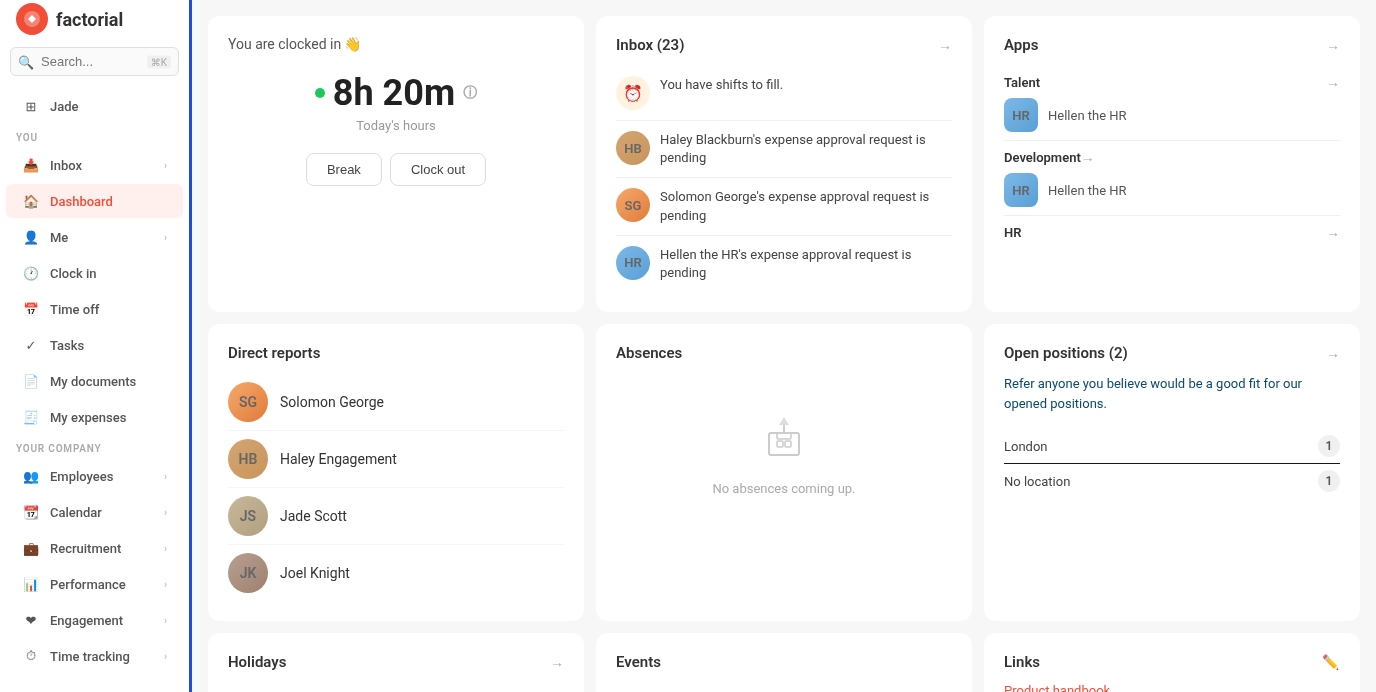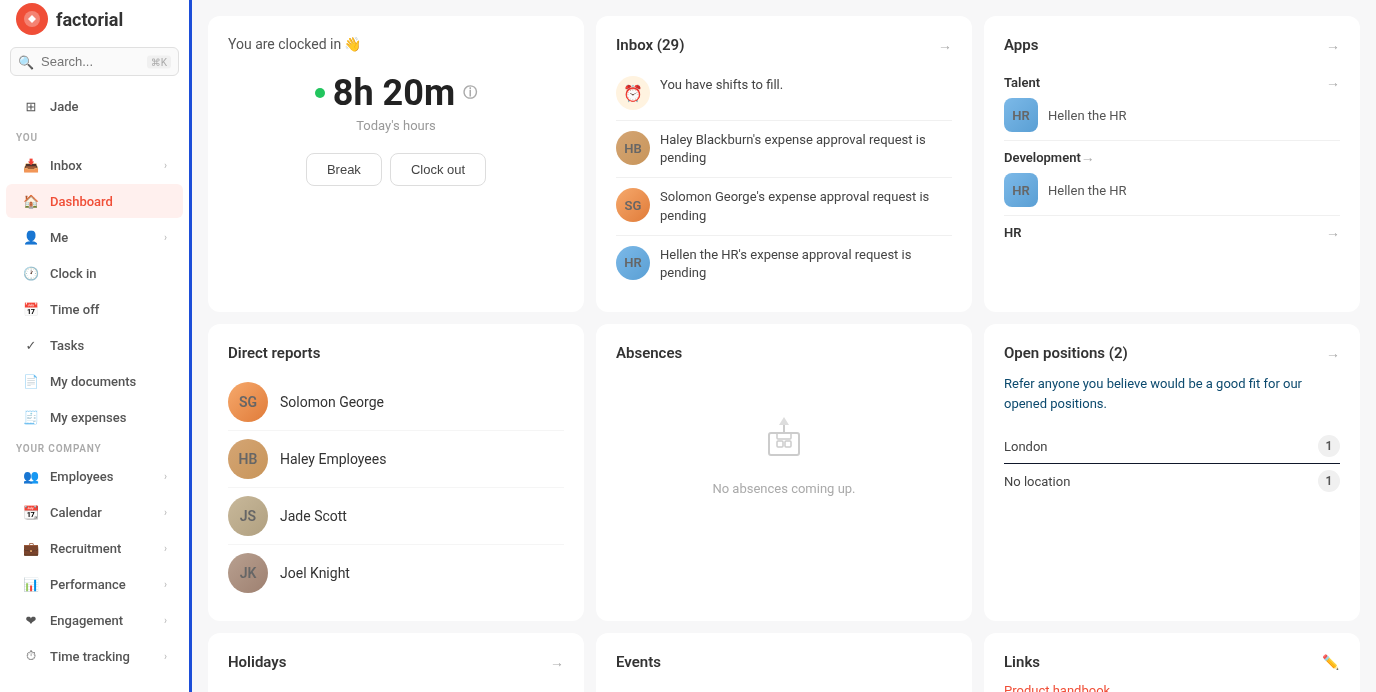--- a/index.html
+++ b/index.html
@@ -204,21 +204,21 @@
       </div>
       <div class="clock-subtitle">Today's hours</div>
       <div class="clock-actions">
         <button class="btn-break">Break</button>
         <button class="btn-clockout">Clock out</button>
       </div>
     </div>
 
     <div class="card inbox-card">
       <div class="card-header">
-        <h3>Inbox (29)</h3>
+        <h3>Inbox (23)</h3>
         <span class="arrow-link">→</span>
       </div>
       <div class="inbox-item">
         <div class="avatar clock-avatar">⏰</div>
         <div class="inbox-text">You have shifts to fill.</div>
       </div>
       <div class="inbox-item">
         <div class="avatar av-haley">HB</div>
         <div class="inbox-text">Haley Blackburn's expense approval request is pending</div>
       </div>
@@ -274,21 +274,21 @@
     <div class="card reports-card">
       <div class="card-header">
         <h3>Direct reports</h3>
       </div>
       <div class="report-item">
         <div class="report-avatar av-solomon">SG</div>
         <span>Solomon George</span>
       </div>
       <div class="report-item">
         <div class="report-avatar av-haley">HB</div>
-        <span>Haley Employees</span>
+        <span>Haley Engagement</span>
       </div>
       <div class="report-item">
         <div class="report-avatar av-jade">JS</div>
         <span>Jade Scott</span>
       </div>
       <div class="report-item">
         <div class="report-avatar av-joel">JK</div>
         <span>Joel Knight</span>
       </div>
     </div>

